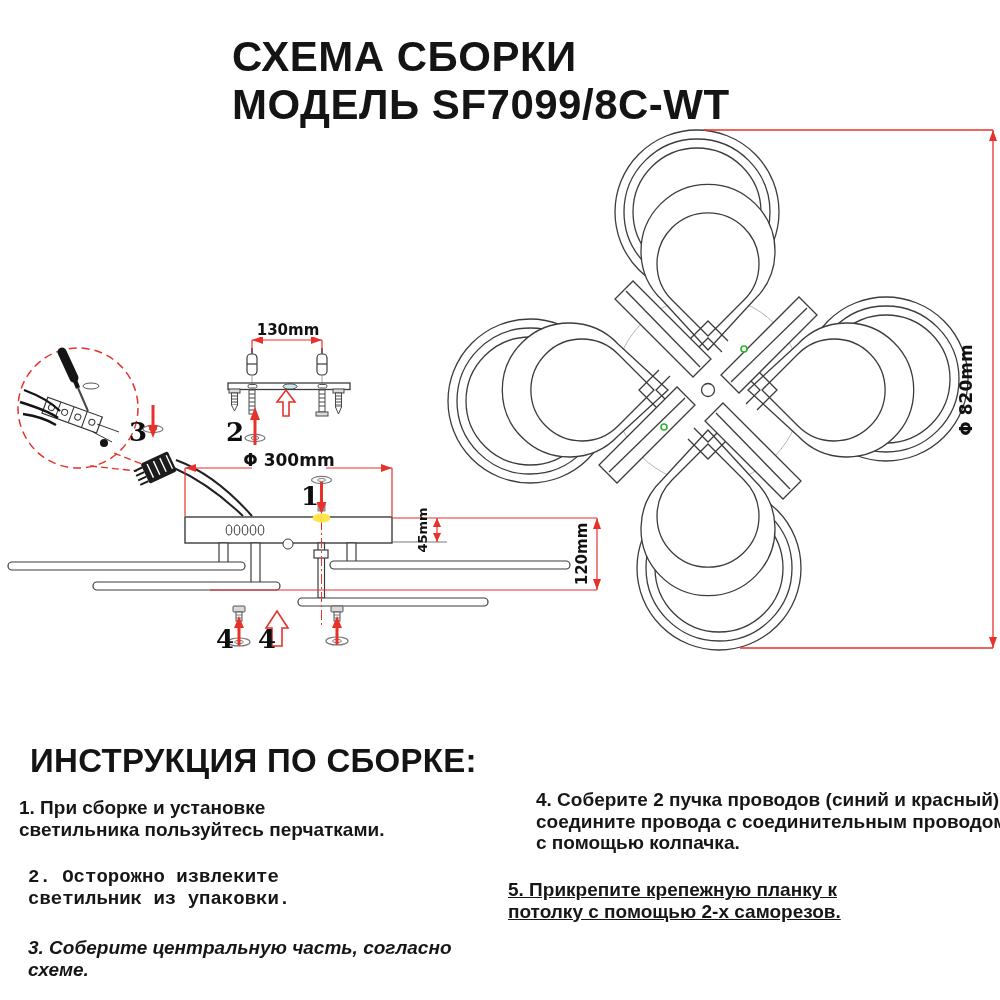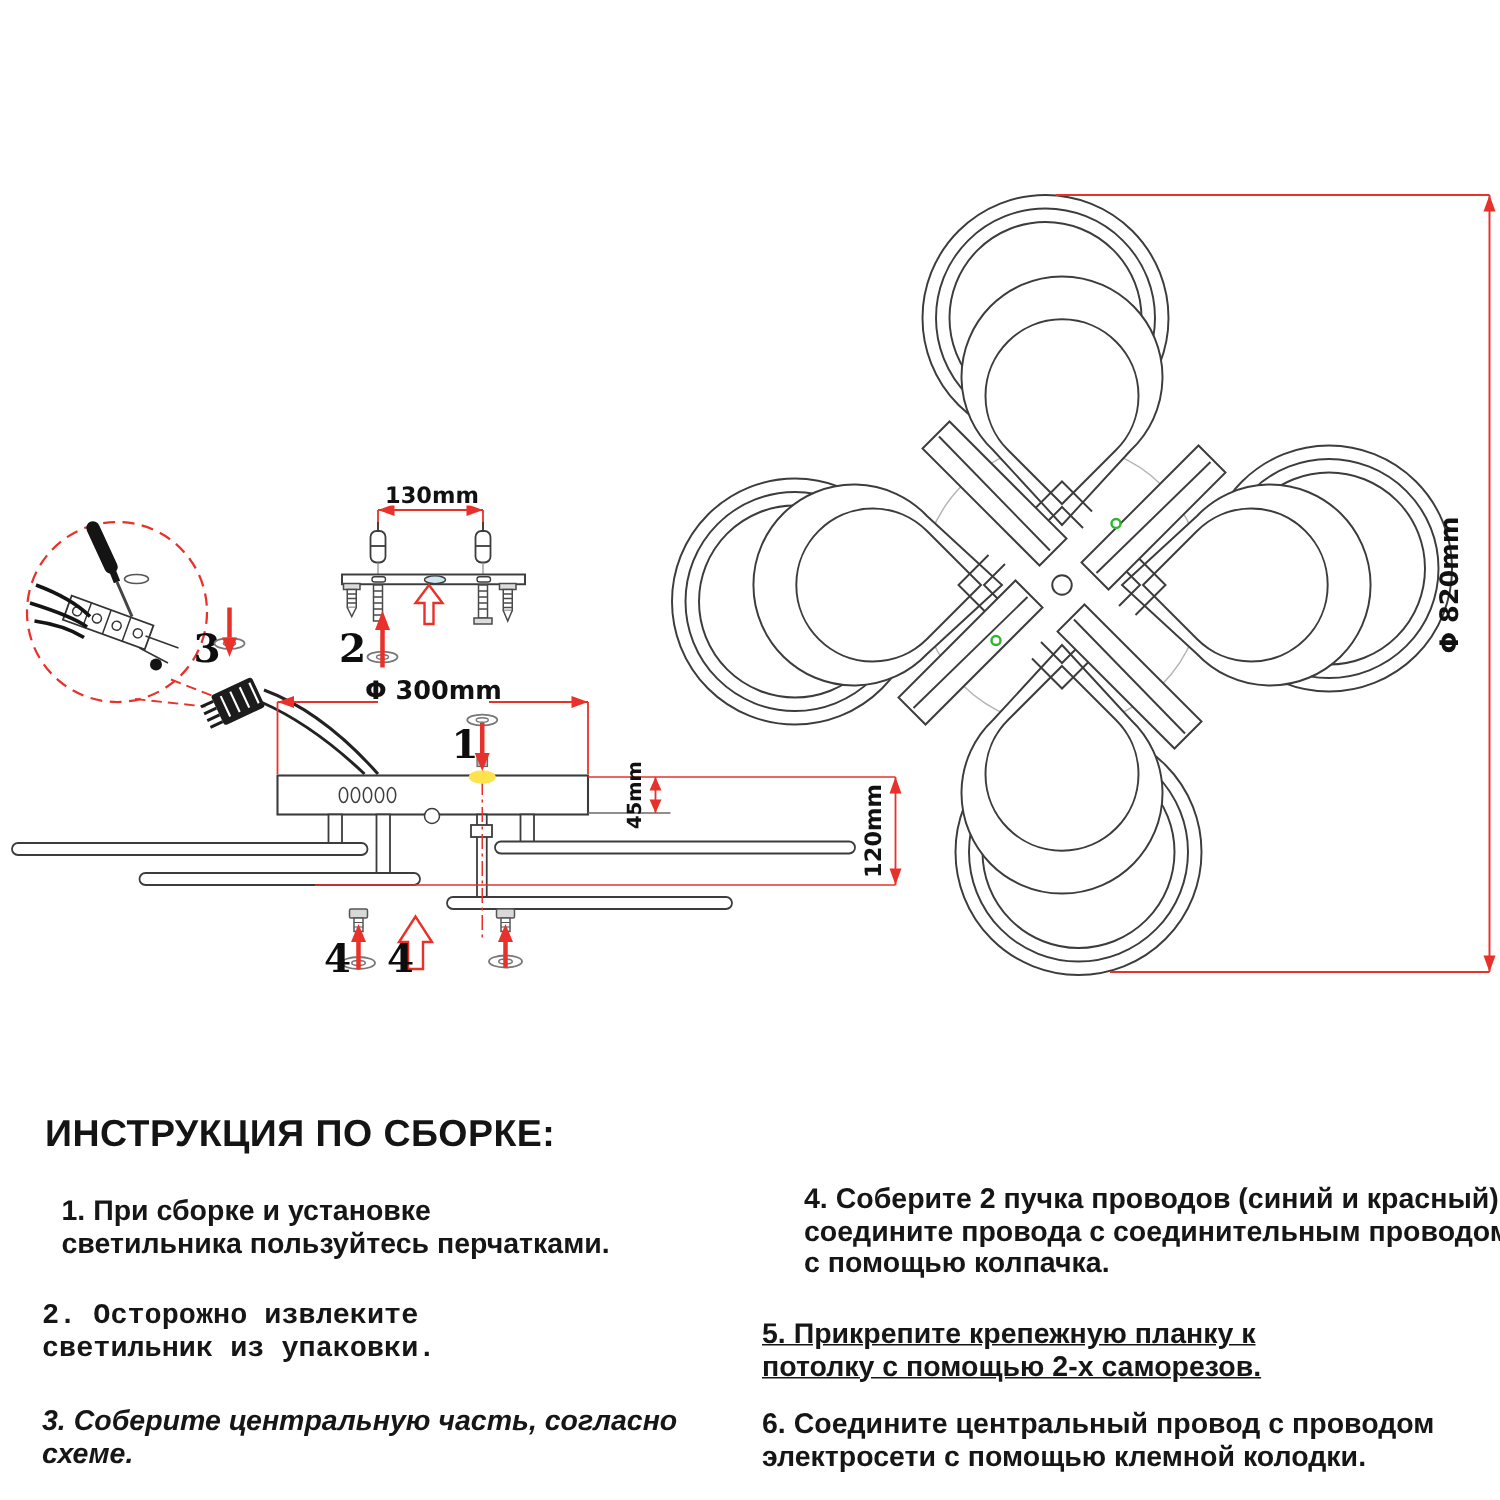--- a/index.html
+++ b/index.html
@@ -3,40 +3,42 @@
 <meta charset="utf-8">
 <style>
   html,body{margin:0;padding:0;background:#ffffff;}
   #page{position:relative;width:1000px;height:1000px;background:#fff;overflow:hidden;
         font-family:"Liberation Sans",sans-serif;color:#111;}
   .title{position:absolute;left:232px;top:33px;font-size:42px;line-height:48px;
          font-weight:bold;letter-spacing:.5px;color:#141414;white-space:pre-line;}
   .specs{position:absolute;left:20px;top:142px;width:176px;text-align:right;
          font-size:24px;line-height:28px;font-weight:bold;color:#141414;}
   svg{position:absolute;left:0;top:0;}
-  .instr-heading{position:absolute;left:30px;top:742px;font-size:25px;font-weight:bold;
+  .instr-heading{position:absolute;left:30px;top:742px;font-size:33px;font-weight:bold;
                  letter-spacing:.3px;color:#141414;}
   .step{position:absolute;white-space:pre-line;font-size:19px;line-height:21.5px;
         font-weight:bold;color:#161616;}
-  #s1{left:41px;top:797px;width:470px;}
+  #s1{left:19px;top:797px;width:470px;}
   #s2{left:28px;top:867px;width:470px;font-family:Liberation Mono, monospace;}
   #s3{left:28px;top:937px;width:480px;font-style:italic;}
   #s4{left:508px;top:789px;width:485px;margin-left:28px;}
   #s5{left:508px;top:879px;width:485px;text-decoration:underline;}
   #s6{left:508px;top:939px;width:485px;}
   text{font-family:"DejaVu Sans",sans-serif;}
   .dim{font-weight:bold;font-size:15px;fill:#111;}
   .dim-big{font-weight:bold;font-size:17px;fill:#111;}
   .part{font-family:"DejaVu Serif",serif;font-weight:bold;font-size:26px;fill:#0d0d0d;}
 </style>
 </head>
 <body>
 
 <div id="page">
 
+  <div class="title">СХЕМА СБОРКИ
+МОДЕЛЬ SF7099/8C-WT</div>
 
 
   <svg width="1000" height="1000" viewBox="0 0 1000 1000">
 
     <g stroke="#3c3c3c" stroke-width="1.3" fill="none">
       <circle cx="708" cy="390" r="94" stroke="#b5b5b5" stroke-width="1"></circle>
 
       <g id="petalN">
         <circle cx="697" cy="212" r="82"></circle>
         <circle cx="697" cy="212" r="73"></circle>
@@ -276,16 +278,14 @@
   <div class="step" id="s1">1. При сборке и установке
 светильника пользуйтесь перчатками.</div>
   <div class="step" id="s2">2. Осторожно извлеките
 светильник из упаковки.</div>
   <div class="step" id="s3">3. Соберите центральную часть, согласно схеме.</div>
   <div class="step" id="s4">4. Соберите 2 пучка проводов (синий и красный),
 соедините провода с соединительным проводом
 с помощью колпачка.</div>
   <div class="step" id="s5">5. Прикрепите крепежную планку к
 потолку с помощью 2-х саморезов.</div>
-  <div class="step" id="s6">6. Соедините центральный провод с проводом
-электросети с помощью клемной колодки.</div>
 
 </div>
 
 </body></html>

